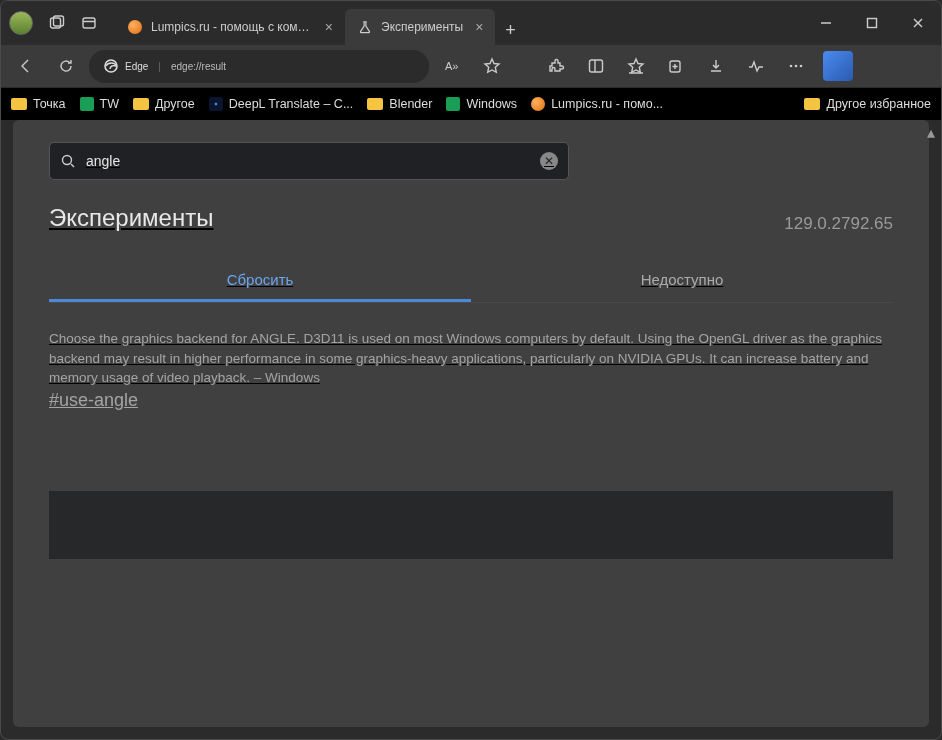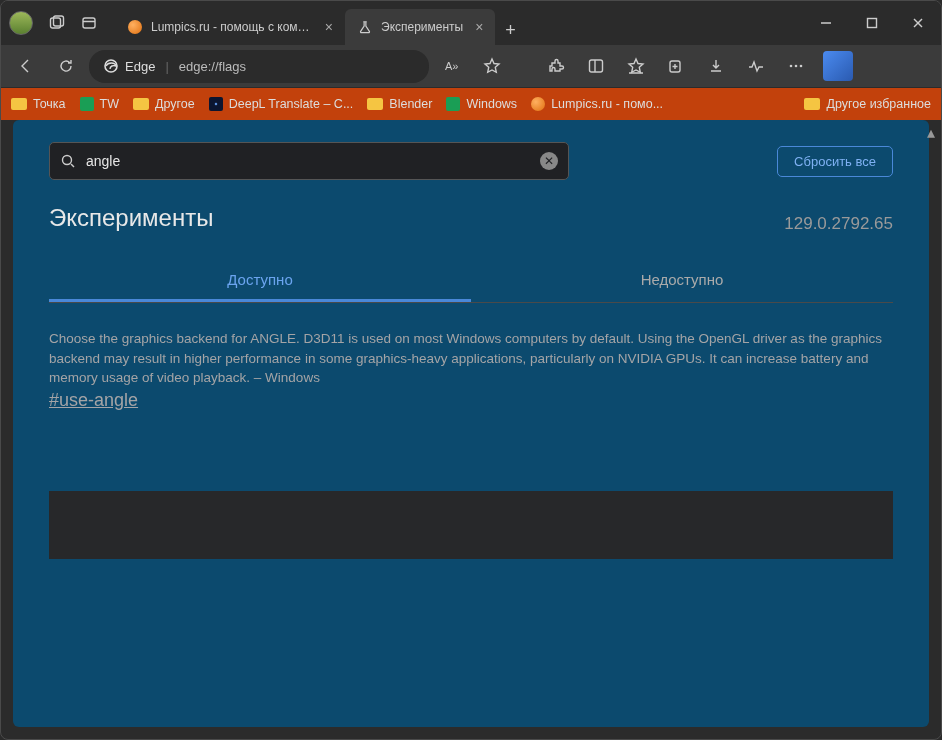--- a/index.html
+++ b/index.html
@@ -14,34 +14,34 @@
   .tab .favicon { width:16px; height:16px; display:inline-flex; align-items:center; justify-content:center; flex-shrink:0; }
   .tab .tlabel { white-space:nowrap; overflow:hidden; text-overflow:ellipsis; }
   .tab .tclose { color:#aaa; font-size:14px; margin-left:4px; }
   .newtab { width:30px; height:30px; display:flex; align-items:center; justify-content:center; color:#ccc; cursor:pointer; font-size:18px; }
   .wincontrols { margin-left:auto; display:flex; }
   .wc { width:46px; height:44px; display:flex; align-items:center; justify-content:center; color:#ccc; cursor:pointer; }
   .wc svg { width:12px; height:12px; }
 
   .navbar { height:42px; background:#3b3b3b; display:flex; align-items:center; padding:0 8px; gap:6px; }
   .nb-icon { width:34px; height:34px; display:flex; align-items:center; justify-content:center; color:#ccc; cursor:pointer; border-radius:4px; }
-  .addr { flex:1; height:33px; background:#2b2b2b; border-radius:16px; max-width:340px; display:flex; align-items:center; padding:0 14px; gap:10px; color:#bbb; font-size:13px; }
+  .addr { flex:1; height:33px; background:#2b2b2b; border-radius:16px; max-width:340px; display:flex; align-items:center; padding:0 14px; gap:10px; color:#bbb; font-size:10px; }
   .addr .edge-chip { display:flex; align-items:center; gap:6px; color:#ddd; }
   .addr .divider { color:#666; }
   .copilot { width:30px; height:30px; border-radius:4px; background:linear-gradient(135deg,#4b8bf0,#2a5ab0); margin-left:4px; }
 
-  .bmbar { height:33px; background:#c2410c; border-top:1px solid #2b2b2b; display:flex; align-items:center; padding:0 10px; gap:14px; }
+  .bmbar { height:33px; background:#000000; border-top:1px solid #2b2b2b; display:flex; align-items:center; padding:0 10px; gap:14px; }
   .bm { display:flex; align-items:center; gap:6px; color:#ddd; font-size:12.5px; cursor:pointer; white-space:nowrap; }
   .bm .folder{ width:16px; height:12px; background:#f5c542; border-radius:2px; }
   .bm .sheet{ width:14px; height:14px; background:#1a9e55; border-radius:2px; }
   .bm .deepl{ width:14px; height:14px; background:#0b1530; border-radius:2px; display:flex; align-items:center; justify-content:center; }
   .bm .lump{ width:14px; height:14px; border-radius:50%; background:radial-gradient(circle at 35% 35%,#ffb060,#e07010); }
   .bmbar .spacer { flex:1; }
 
-  .page { position:absolute; left:12px; right:12px; top:119px; bottom:12px; background:#0c4a6e; border-radius:6px; overflow:hidden; }
+  .page { position:absolute; left:12px; right:12px; top:119px; bottom:12px; background:#404040; border-radius:6px; overflow:hidden;text-decoration:underline; }
   .page-inner { height:100%; overflow-y:auto; padding:18px 36px 0 36px; }
 
   .searchrow { display:flex; align-items:center; gap:18px; margin:4px 0 24px 0; }
   .searchbox { flex:1; max-width:520px; height:38px; background:#202124; border:1px solid #555; border-radius:5px; display:flex; align-items:center; padding:0 10px; gap:10px; }
   .searchbox input { flex:1; background:transparent; border:none; outline:none; color:#e6e6e6; font-size:14px; }
   .clear-btn { width:18px; height:18px; border-radius:50%; background:#888; color:#202124; display:flex; align-items:center; justify-content:center; font-size:12px; cursor:pointer; }
   .reset-btn { padding:7px 16px; border:1px solid #4a88d8; color:#7fb1f3; border-radius:5px; font-size:13px; cursor:pointer; background:transparent; margin-left:auto; }
 
   .page-title { font-size:24px; color:#e8e8e8; font-weight:400; margin:14px 0 6px 0; }
   .version { float:right; color:#9a9a9a; font-size:17px; margin-top:-24px; }
@@ -134,21 +134,21 @@
     </div>
   <div class="addr">
     <span class="edge-chip">
       <svg width="16" height="16" viewBox="0 0 16 16">
           <circle cx="8" cy="8" r="6" fill="none" stroke="#ddd" stroke-width="1.6"></circle>
           <path d="M3 8c2-4 9-4 10 0-3-1-6 0-6 3" fill="none" stroke="#ddd" stroke-width="1.4"></path>
         </svg>
       <span>Edge</span>
     </span>
     <span class="divider">|</span>
-    <span style="color:#bbb">edge://flags</span>
+    <span style="color:#bbb">edge://result</span>
   </div>
   <div class="nb-icon">
       <svg width="18" height="18" viewBox="0 0 18 18">
         <text x="2" y="13" font-size="11" fill="#ccc">A»</text>
       </svg>
     </div>
   <div class="nb-icon">
       <svg width="18" height="18" viewBox="0 0 18 18">
         <path class="ic" d="M9 2l2 4.5 5 .5-3.7 3.3 1 5L9 13l-4.3 2.3 1-5L2 7l5-.5z"></path>
       </svg>
@@ -243,30 +243,29 @@
 
     <div class="searchrow">
       <div class="searchbox">
         <svg width="16" height="16" viewBox="0 0 16 16">
             <circle class="ic" cx="7" cy="7" r="4.5"></circle>
             <line class="ic" x1="11" y1="11" x2="14" y2="14"></line>
           </svg>
         <input type="text" value="angle" style="">
         <span class="clear-btn">✕</span>
       </div>
-      <button class="reset-btn">Сбросить все</button>
     </div>
 
     <div style="position:relative">
       <h1 class="page-title">Эксперименты</h1>
       <span class="version">129.0.2792.65</span>
     </div>
 
     <div class="tabsrow">
-      <div class="ptab active">Доступно</div>
+      <div class="ptab active">Сбросить</div>
       <div class="ptab">Недоступно</div>
     </div>
 
     <div class="flag-row">
       <div class="flag-left">
         <p class="flag-desc">Choose the graphics backend for ANGLE. D3D11 is used on most Windows computers by default. Using the OpenGL driver as the graphics backend may result in higher performance in some graphics-heavy applications, particularly on NVIDIA GPUs. It can increase battery and memory usage of video playback. – Windows</p>
         <a class="flag-hash">#use-angle</a>
       </div>
     </div>
 

